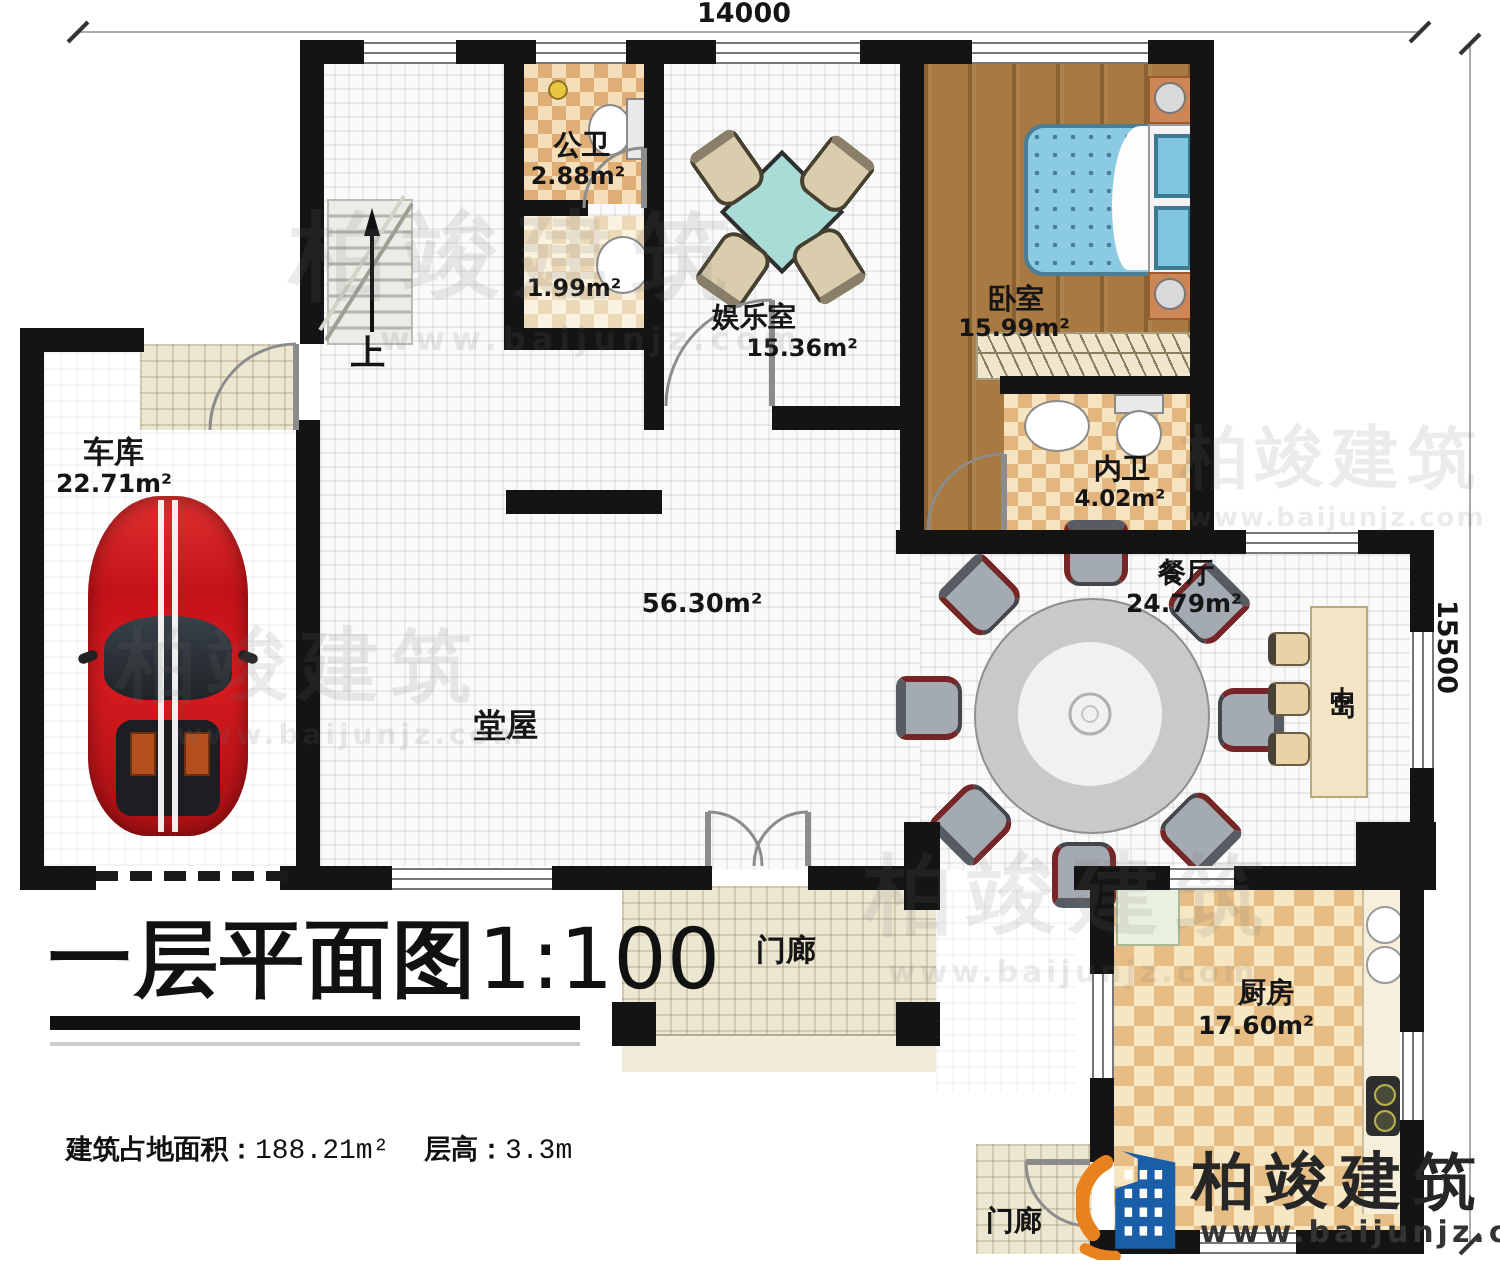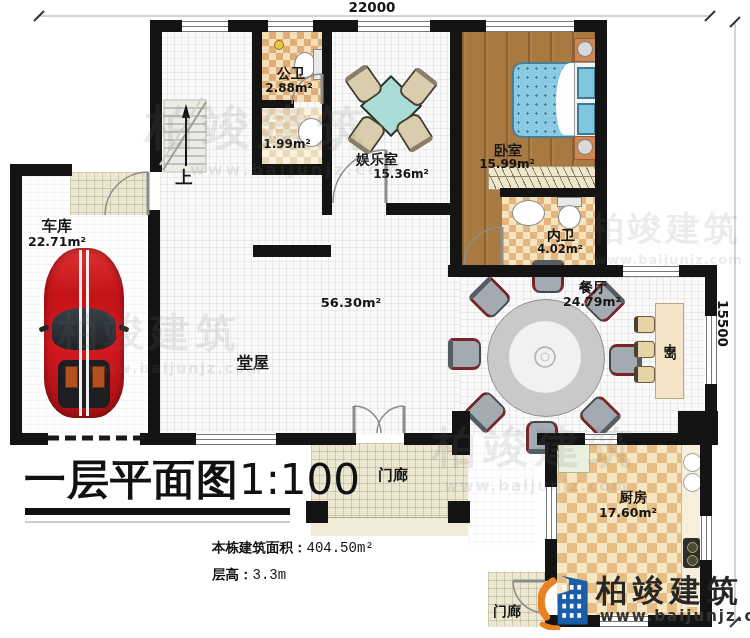--- a/index.html
+++ b/index.html
@@ -258,21 +258,21 @@
   <span class="vlabel" style="left:661px;top:333px;font-size:13px;">中岛</span>
 
   <span class="lbl" style="left:633px;top:490px;font-size:14px;">厨房</span>
   <span class="lbl" style="left:628px;top:506px;font-size:12.5px;">17.60m²</span>
 
   <span class="lbl" style="left:393px;top:467px;font-size:15px;">门廊</span>
   <span class="lbl" style="left:507px;top:604px;font-size:14px;">门廊</span>
 
   <span class="lbl" style="left:184px;top:168px;font-size:17px;">上</span>
 
-  <span class="lbl" style="left:372px;top:0px;font-size:13.5px;font-family:'DejaVu Sans',sans-serif;">22000</span>
+  <span class="lbl" style="left:372px;top:0px;font-size:13.5px;font-family:'DejaVu Sans',sans-serif;">14000</span>
   <span class="abs" style="left:731px;top:300px;font-size:13.5px;font-weight:700;color:#151515;transform:rotate(90deg);transform-origin:left top;white-space:nowrap;">15500</span>
 
   <div class="wm" style="left:145px;top:96px;font-size:48px;letter-spacing:9px;">
     <span>柏竣建筑</span>
     <span class="url" style="font-size:16px;letter-spacing:3px;margin-left:45px;">www.baijunjz.com</span>
   </div>
   <div class="wm" style="left:590px;top:206px;font-size:34px;letter-spacing:4px;">
     <span>柏竣建筑</span>
     <span class="url" style="font-size:13px;letter-spacing:1px;margin-left:4px;">www.baijunjz.com</span>
   </div>
@@ -284,22 +284,22 @@
     <span>柏竣建筑</span>
     <span class="url" style="font-size:15px;letter-spacing:2px;margin-left:12px;">www.baijunjz.com</span>
   </div>
 
   <div class="abs" style="left:24px;top:452px;color:#111;white-space:nowrap;">
     <span style="font-size:42px;font-weight:700;letter-spacing:1px;">一层平面图</span><span style="font-size:42px;font-weight:400;">1:100</span>
   </div>
   <div class="abs" style="left:25px;top:508px;width:265px;height:7px;background:#111;"></div>
   <div class="abs" style="left:25px;top:521px;width:265px;height:2px;background:#ccc;"></div>
 
-  <div class="statrow" style="left:212px;top:537px;">
-    <span class="sl">本栋建筑面积：</span><span class="sv">404.50m²</span>
+  <div class="statrow" style="left:33px;top:564px;">
+    <span class="sl">建筑占地面积：</span><span class="sv">188.21m²</span>
   </div>
   <div class="statrow" style="left:212px;top:564px;">
     <span class="sl">层高：</span><span class="sv">3.3m</span>
   </div>
 
   <div class="abs" style="left:538px;top:568px;width:210px;height:62px;">
     <svg width="58" height="60" viewBox="0 0 60 64" style="position:absolute;left:0;top:2px;">
       <path d="M8,50 A25,25 0 0 1 15,12" stroke="#e8821e" stroke-width="8" fill="none" stroke-linecap="round"></path>
       <polygon points="24,6 52,12 52,58 20,58 20,26 32,22 32,10" fill="#1a5ea8"></polygon>
       <g fill="#fff">

